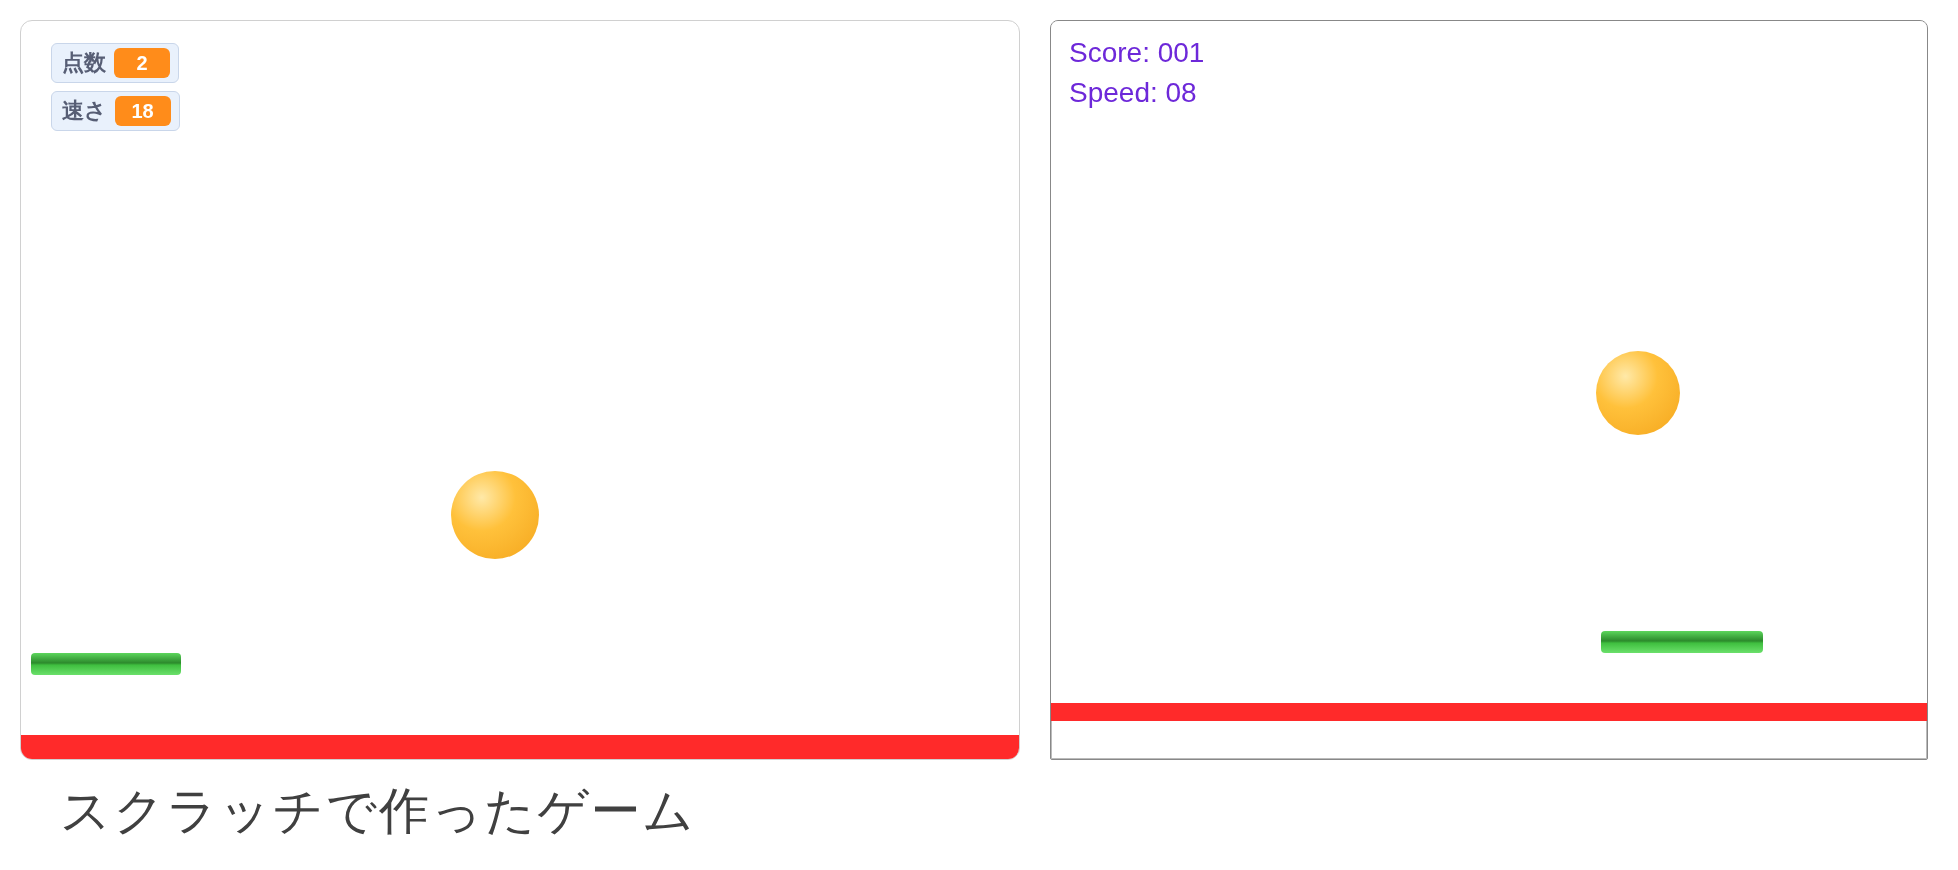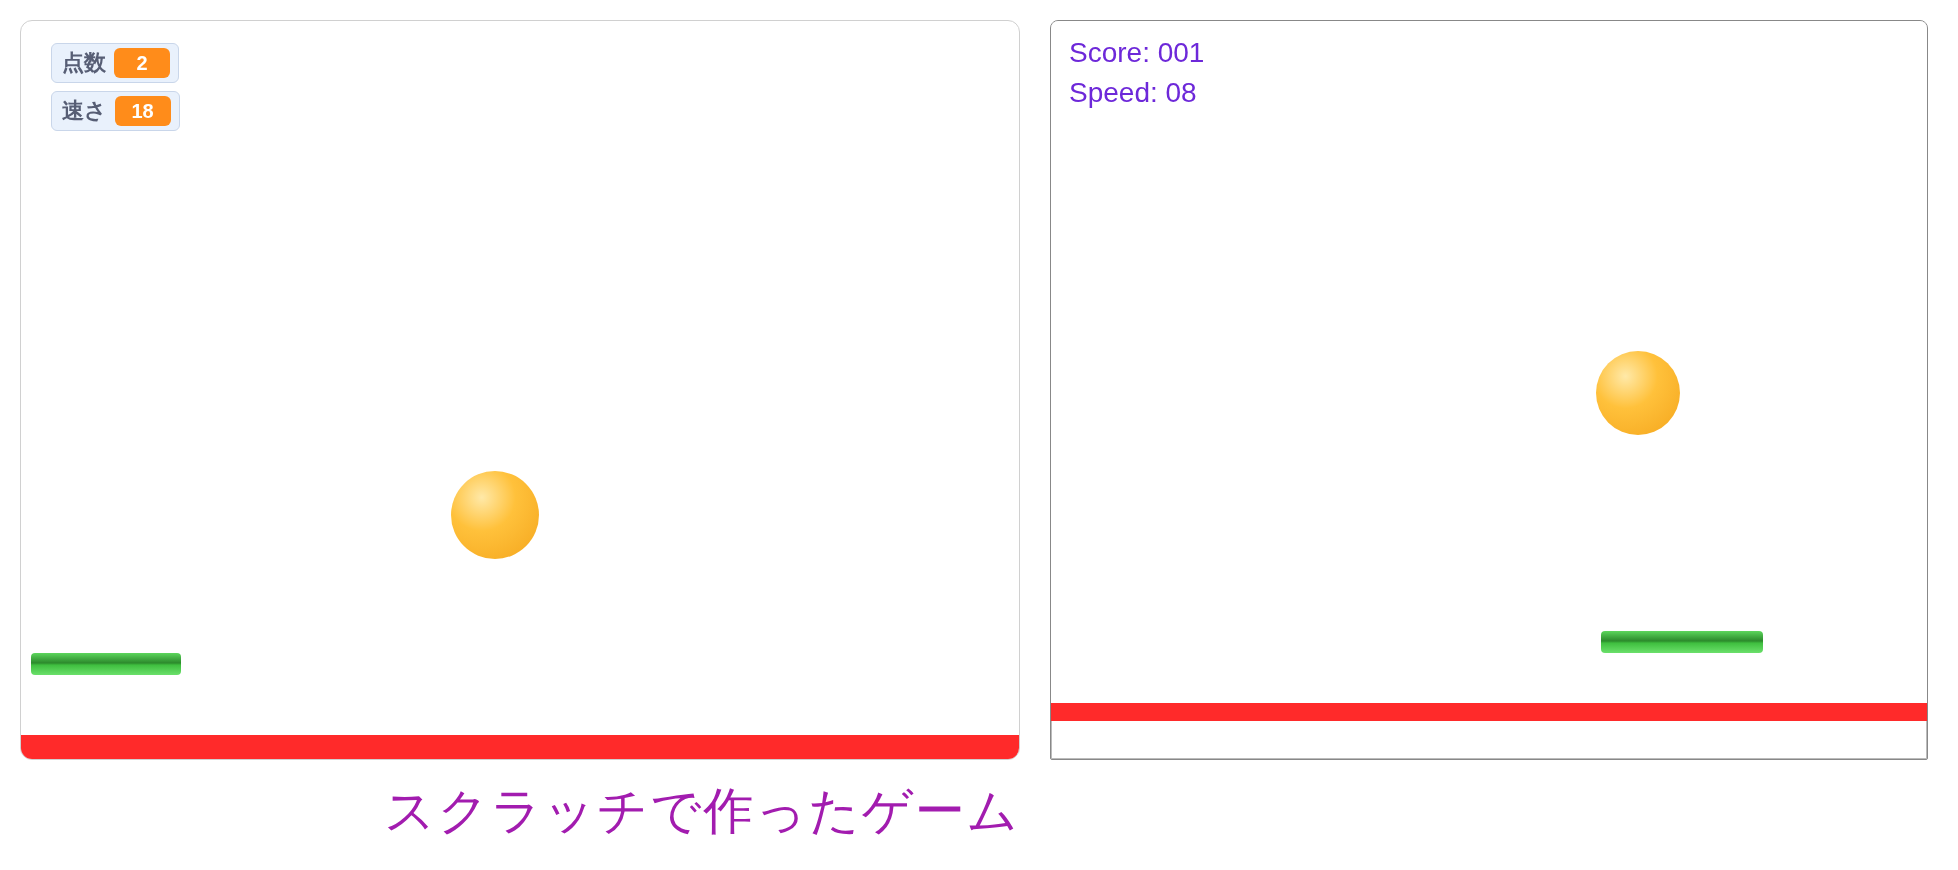--- a/index.html
+++ b/index.html
@@ -80,23 +80,23 @@
     .paddle-left { left: 10px; top: 632px; }
     .floor-red {
       position: absolute;
       left: 0;
       bottom: 0;
       width: 100%;
       background: #ff2a2a;
     }
     .floor-scratch { height: 24px; }
     .caption {
-      text-align: right;
+      text-align: left;
       font-size: 50px;
-      color: #a21caf;
+      color: #404040;
       margin-top: 18px;
       font-weight: 500;
       letter-spacing: 2px;
     }
     .caption-left { margin-left: 40px; }
     
     .python-panel {
       width: 878px;
       position: relative;
     }

